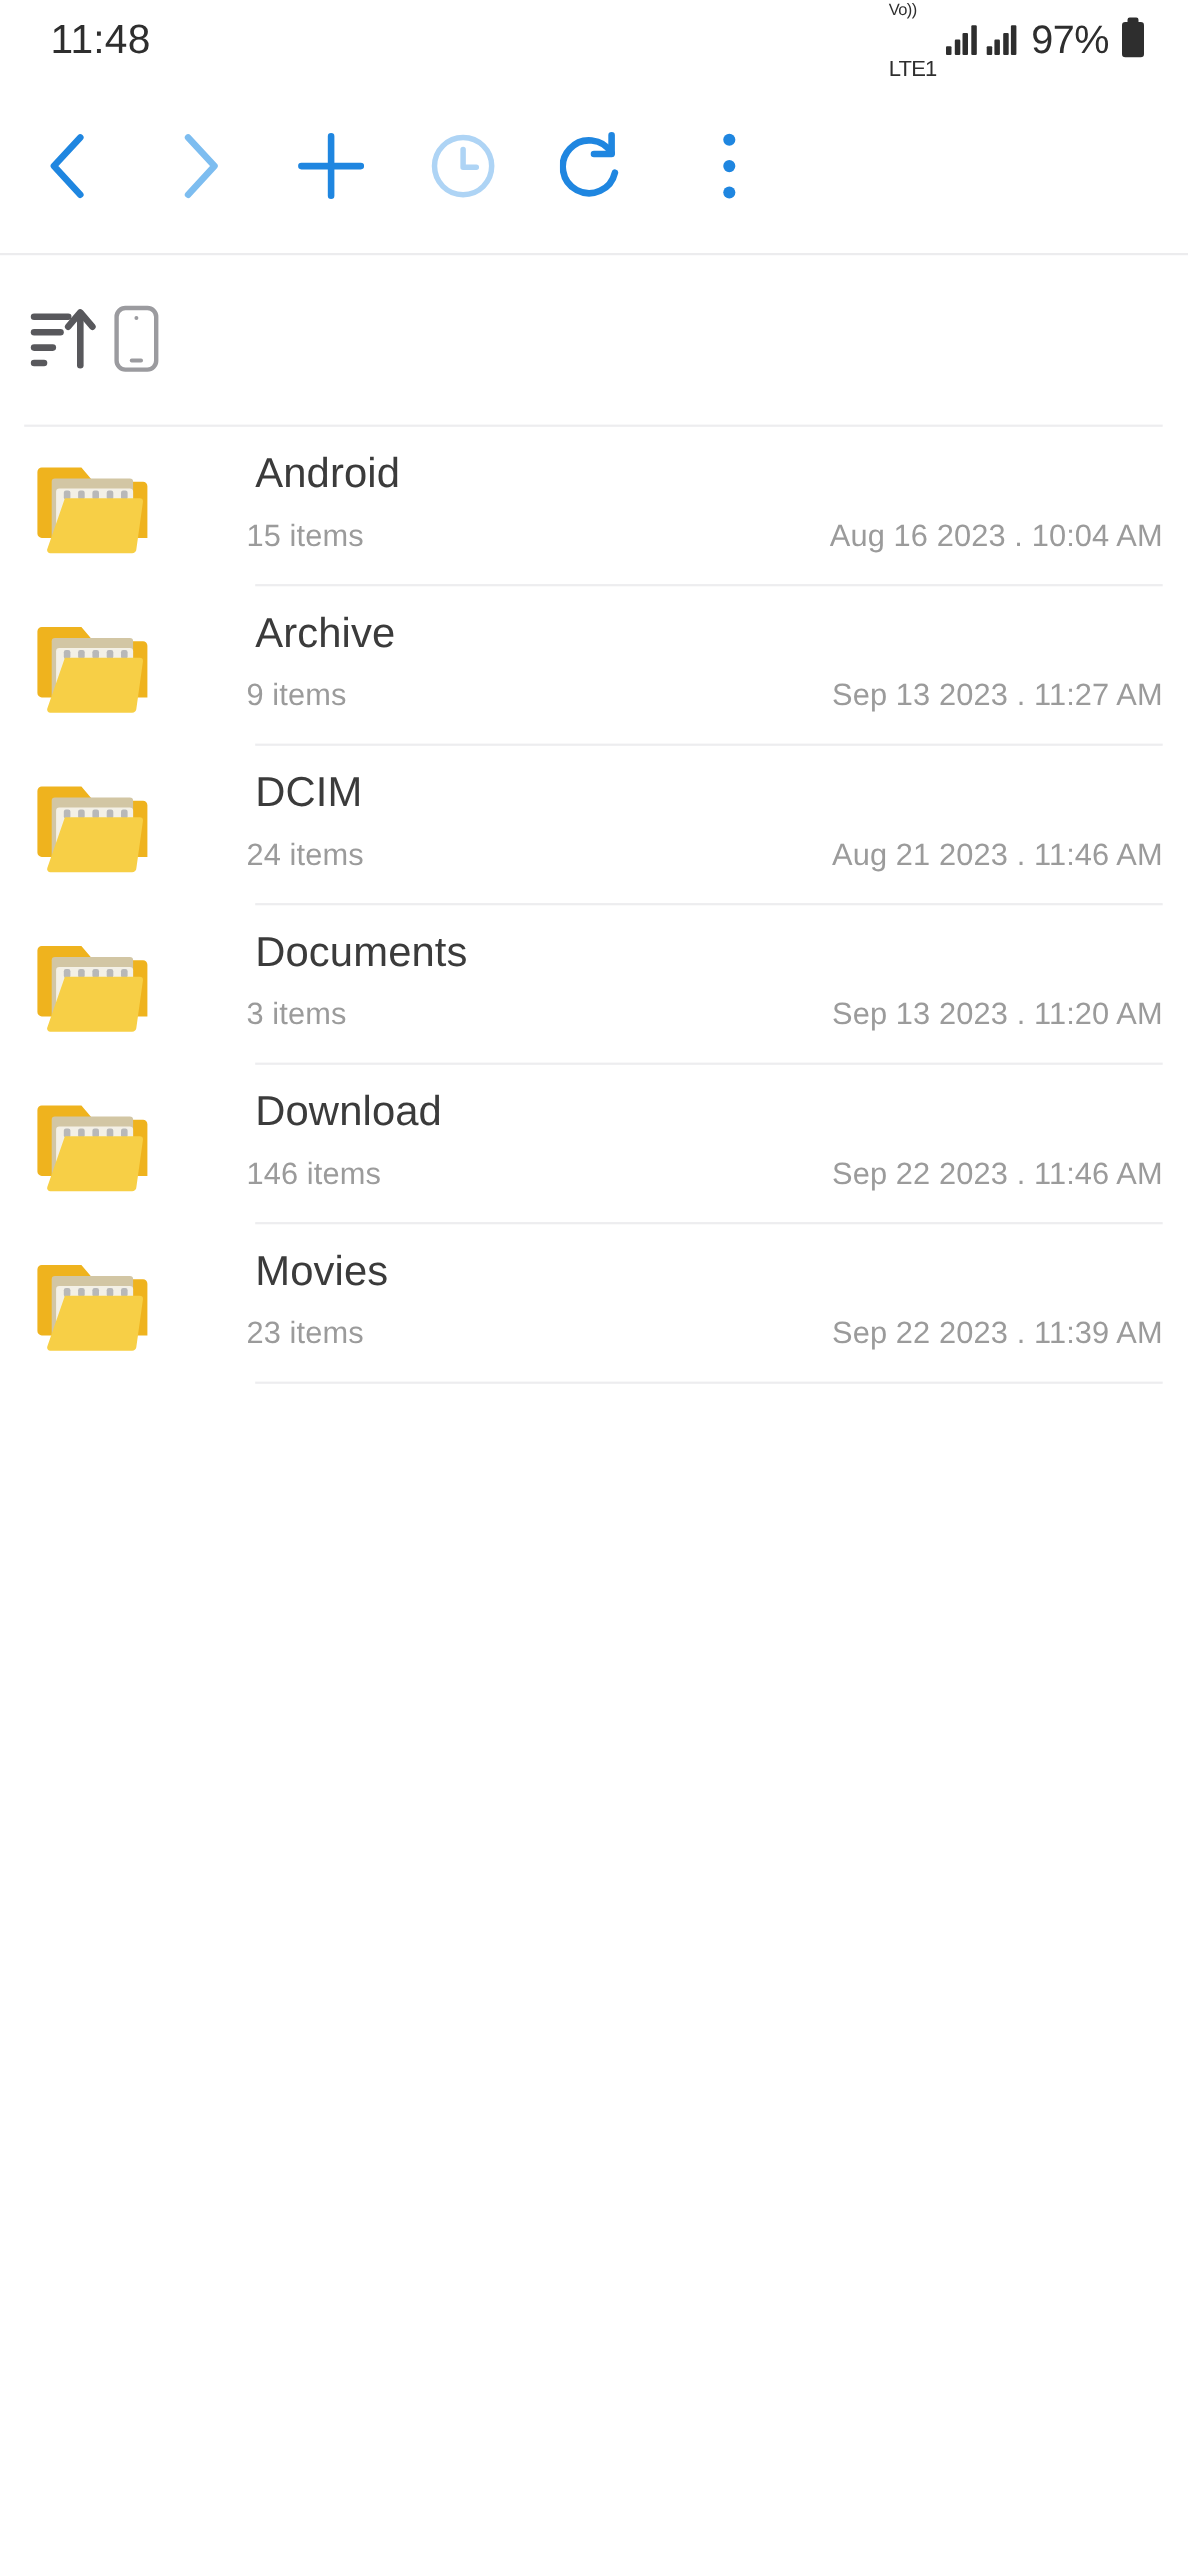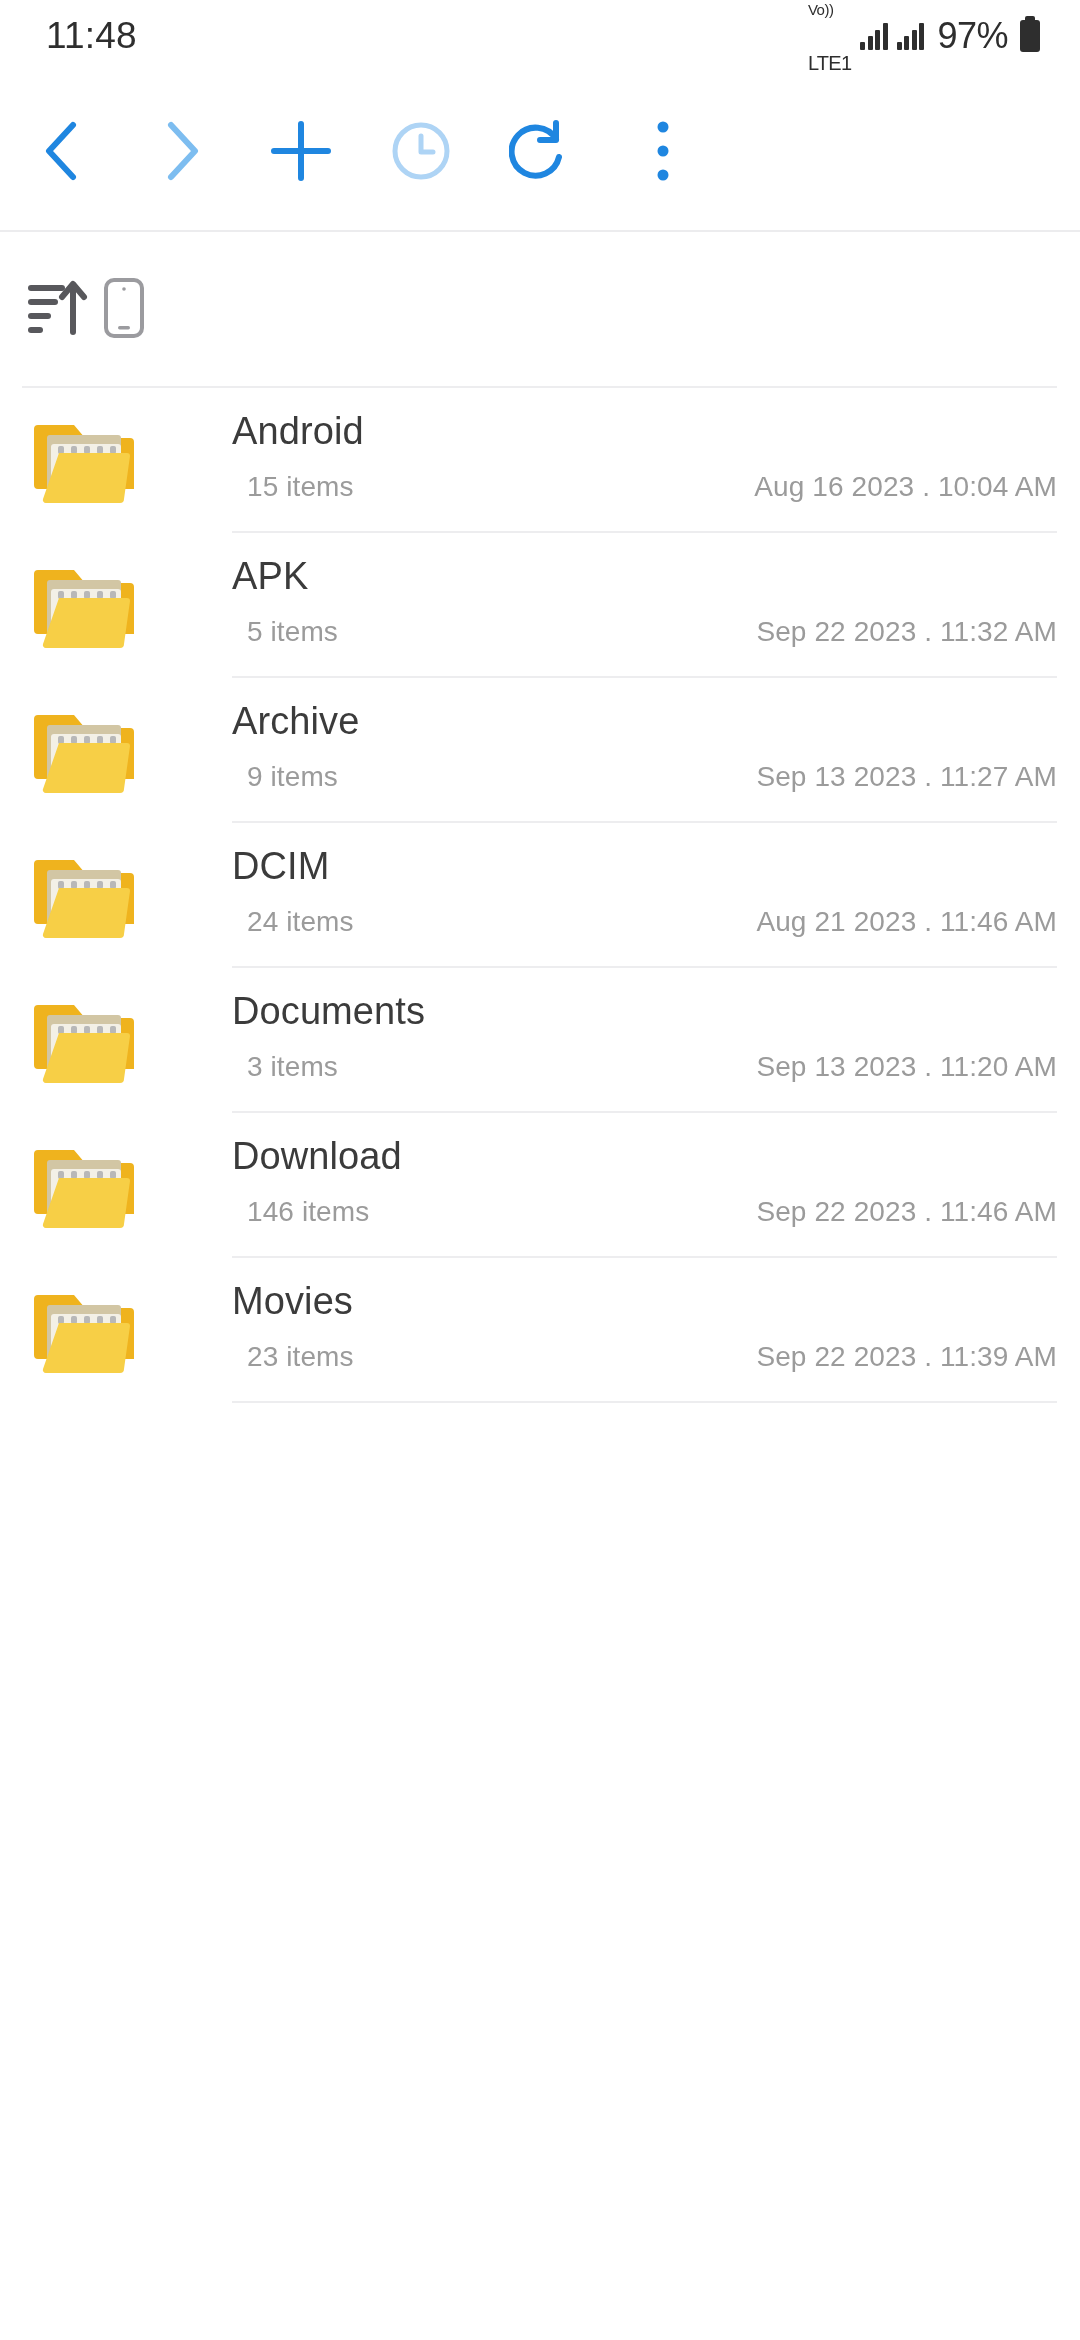--- a/index.html
+++ b/index.html
@@ -65,21 +65,21 @@
     position:absolute; left:28px; top:50%; transform:translateY(-50%);
     width:108px; height:96px;
   }
   .row-icon svg{ display:block; width:108px; height:96px; }
   .row-name{
     position:absolute; left:232px; top:24px;
     font-size:38px; color:#3b3b3b; letter-spacing:.1px; line-height:1;
     white-space:nowrap;
   }
   .row-count{
-    position:absolute; left:247px; top:85px;
+    position:absolute; left:224px; top:85px;
     font-size:28px; color:#9b9b9b; letter-spacing:.1px; line-height:1;
     white-space:nowrap;
   }
   .row-date{
     position:absolute; right:23px; top:85px;
     font-size:28px; color:#9b9b9b; letter-spacing:.1px; line-height:1;
     white-space:nowrap;
   }
   .row-divider{
     position:absolute; left:232px; right:23px; bottom:0;
@@ -225,39 +225,20 @@
           <path d="M22 22 h68 a3 3 0 0 1 3 3 v50 h-74 v-50 a3 3 0 0 1 3 -3 z" fill="#d2c6a4"></path>
           <path d="M26 31 h64 a3 3 0 0 1 3 3 v44 h-70 v-44 a3 3 0 0 1 3 -3 z" fill="#f3f0e6"></path>
           <rect x="30" y="33" width="6" height="8" rx="2" fill="#b8b8b8"></rect>
           <rect x="43" y="33" width="6" height="8" rx="2" fill="#b8b8b8"></rect>
           <rect x="56" y="33" width="6" height="8" rx="2" fill="#b8b8b8"></rect>
           <rect x="69" y="33" width="6" height="8" rx="2" fill="#b8b8b8"></rect>
           <rect x="82" y="33" width="6" height="8" rx="2" fill="#b8b8b8"></rect>
           <path d="M31 40 h68 a3 3 0 0 1 3 3 l-6 43 a4 4 0 0 1 -4 4 h-74 a3 3 0 0 1 -3 -4 z" fill="#f7cf46"></path>
         </svg>
       </div>
-      <div class="row-name">APK</div>
-      <div class="row-count">5 items</div>
-      <div class="row-date">Sep 22 2023 . 11:32 AM</div>
-      <div class="row-divider"></div>
-    </div>
-    <div class="row">
-      <div class="row-icon">
-        <svg viewBox="0 0 108 96">
-          <path d="M10 12 h36 l11 13 h45 a4 4 0 0 1 4 4 v47 h-96 a4 4 0 0 1 -4 -4 v-56 a4 4 0 0 1 4 -4 z" fill="#efb31e"></path>
-          <path d="M22 22 h68 a3 3 0 0 1 3 3 v50 h-74 v-50 a3 3 0 0 1 3 -3 z" fill="#d2c6a4"></path>
-          <path d="M26 31 h64 a3 3 0 0 1 3 3 v44 h-70 v-44 a3 3 0 0 1 3 -3 z" fill="#f3f0e6"></path>
-          <rect x="30" y="33" width="6" height="8" rx="2" fill="#b8b8b8"></rect>
-          <rect x="43" y="33" width="6" height="8" rx="2" fill="#b8b8b8"></rect>
-          <rect x="56" y="33" width="6" height="8" rx="2" fill="#b8b8b8"></rect>
-          <rect x="69" y="33" width="6" height="8" rx="2" fill="#b8b8b8"></rect>
-          <rect x="82" y="33" width="6" height="8" rx="2" fill="#b8b8b8"></rect>
-          <path d="M31 40 h68 a3 3 0 0 1 3 3 l-6 43 a4 4 0 0 1 -4 4 h-74 a3 3 0 0 1 -3 -4 z" fill="#f7cf46"></path>
-        </svg>
-      </div>
       <div class="row-name">Archive</div>
       <div class="row-count">9 items</div>
       <div class="row-date">Sep 13 2023 . 11:27 AM</div>
       <div class="row-divider"></div>
     </div>
     <div class="row">
       <div class="row-icon">
         <svg viewBox="0 0 108 96">
           <path d="M10 12 h36 l11 13 h45 a4 4 0 0 1 4 4 v47 h-96 a4 4 0 0 1 -4 -4 v-56 a4 4 0 0 1 4 -4 z" fill="#efb31e"></path>
           <path d="M22 22 h68 a3 3 0 0 1 3 3 v50 h-74 v-50 a3 3 0 0 1 3 -3 z" fill="#d2c6a4"></path>

